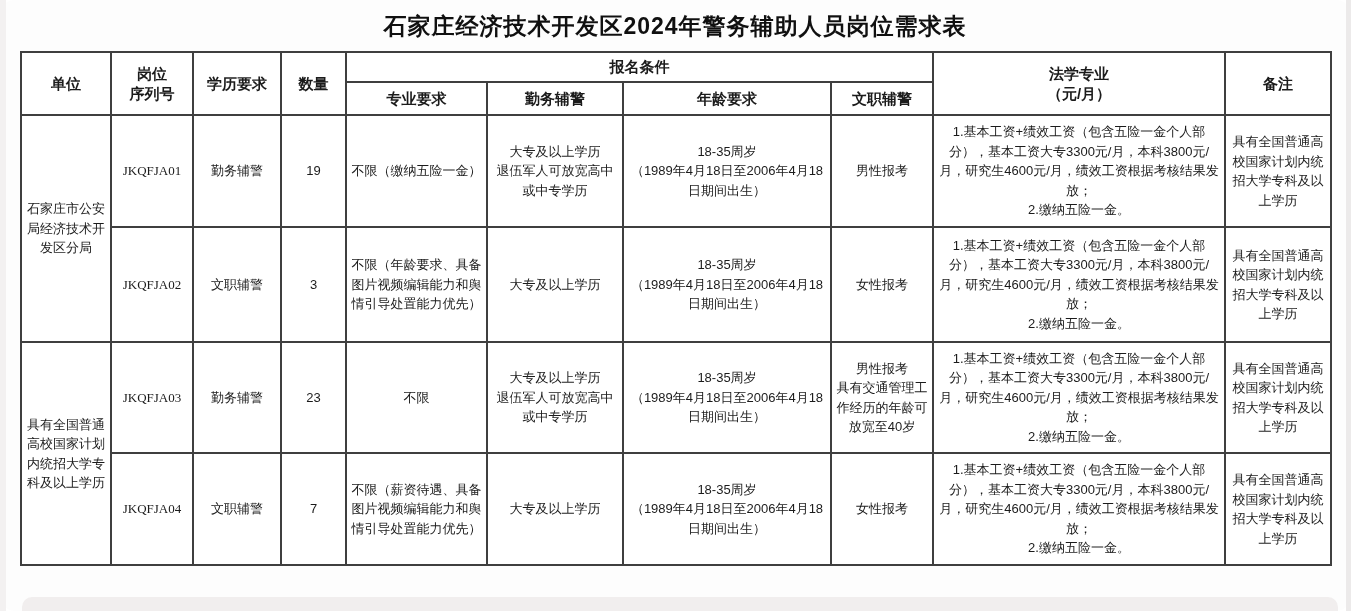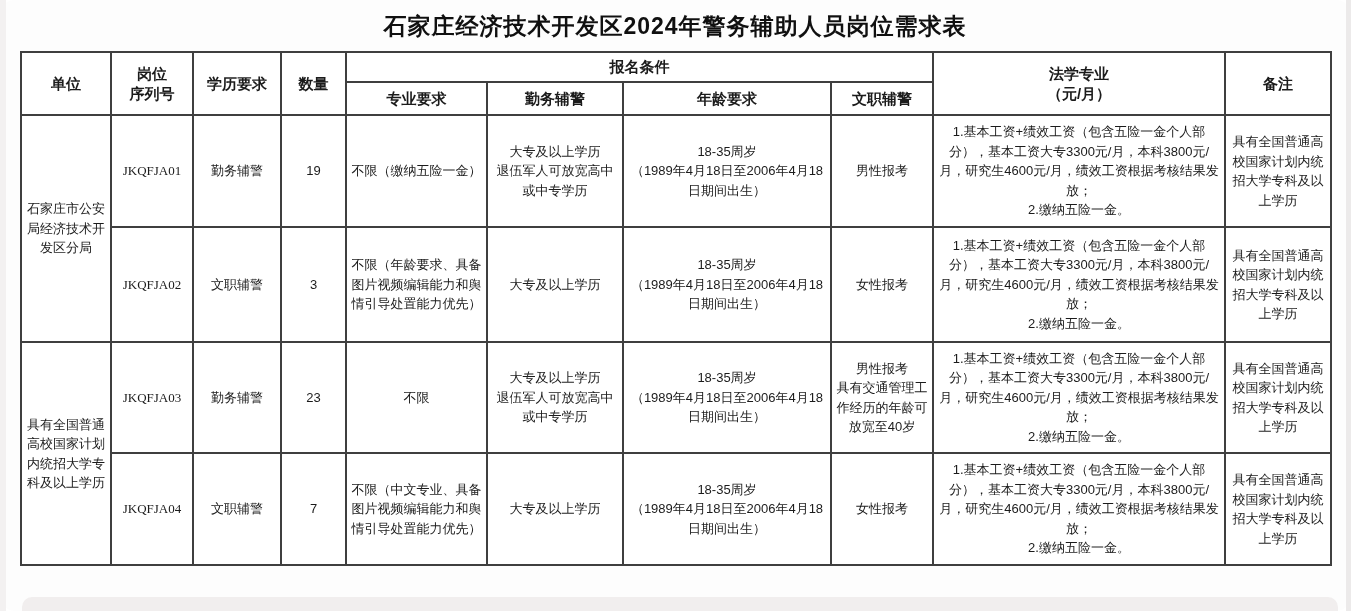--- a/index.html
+++ b/index.html
@@ -122,21 +122,21 @@
         <td>男性报考
 具有交通管理工作经历的年龄可放宽至40岁</td>
         <td class="cell-salary">1.基本工资+绩效工资（包含五险一金个人部分），基本工资大专3300元/月，本科3800元/月，研究生4600元/月，绩效工资根据考核结果发放；
 2.缴纳五险一金。</td>
         <td class="cell-remark">具有全国普通高校国家计划内统招大学专科及以上学历</td>
       </tr>
       <tr class="drow4">
         <td class="cell-serial">JKQFJA04</td>
         <td>文职辅警</td>
         <td>7</td>
-        <td>不限（中文专业、具备图片视频编辑能力和舆情引导处置能力优先）</td>
+        <td>不限（薪资待遇、具备图片视频编辑能力和舆情引导处置能力优先）</td>
         <td>大专及以上学历</td>
         <td>18-35周岁
 （1989年4月18日至2006年4月18日期间出生）</td>
         <td>女性报考</td>
         <td class="cell-salary">1.基本工资+绩效工资（包含五险一金个人部分），基本工资大专3300元/月，本科3800元/月，研究生4600元/月，绩效工资根据考核结果发放；
 2.缴纳五险一金。</td>
         <td class="cell-remark">具有全国普通高校国家计划内统招大学专科及以上学历</td>
       </tr>
     </tbody>
   </table>

